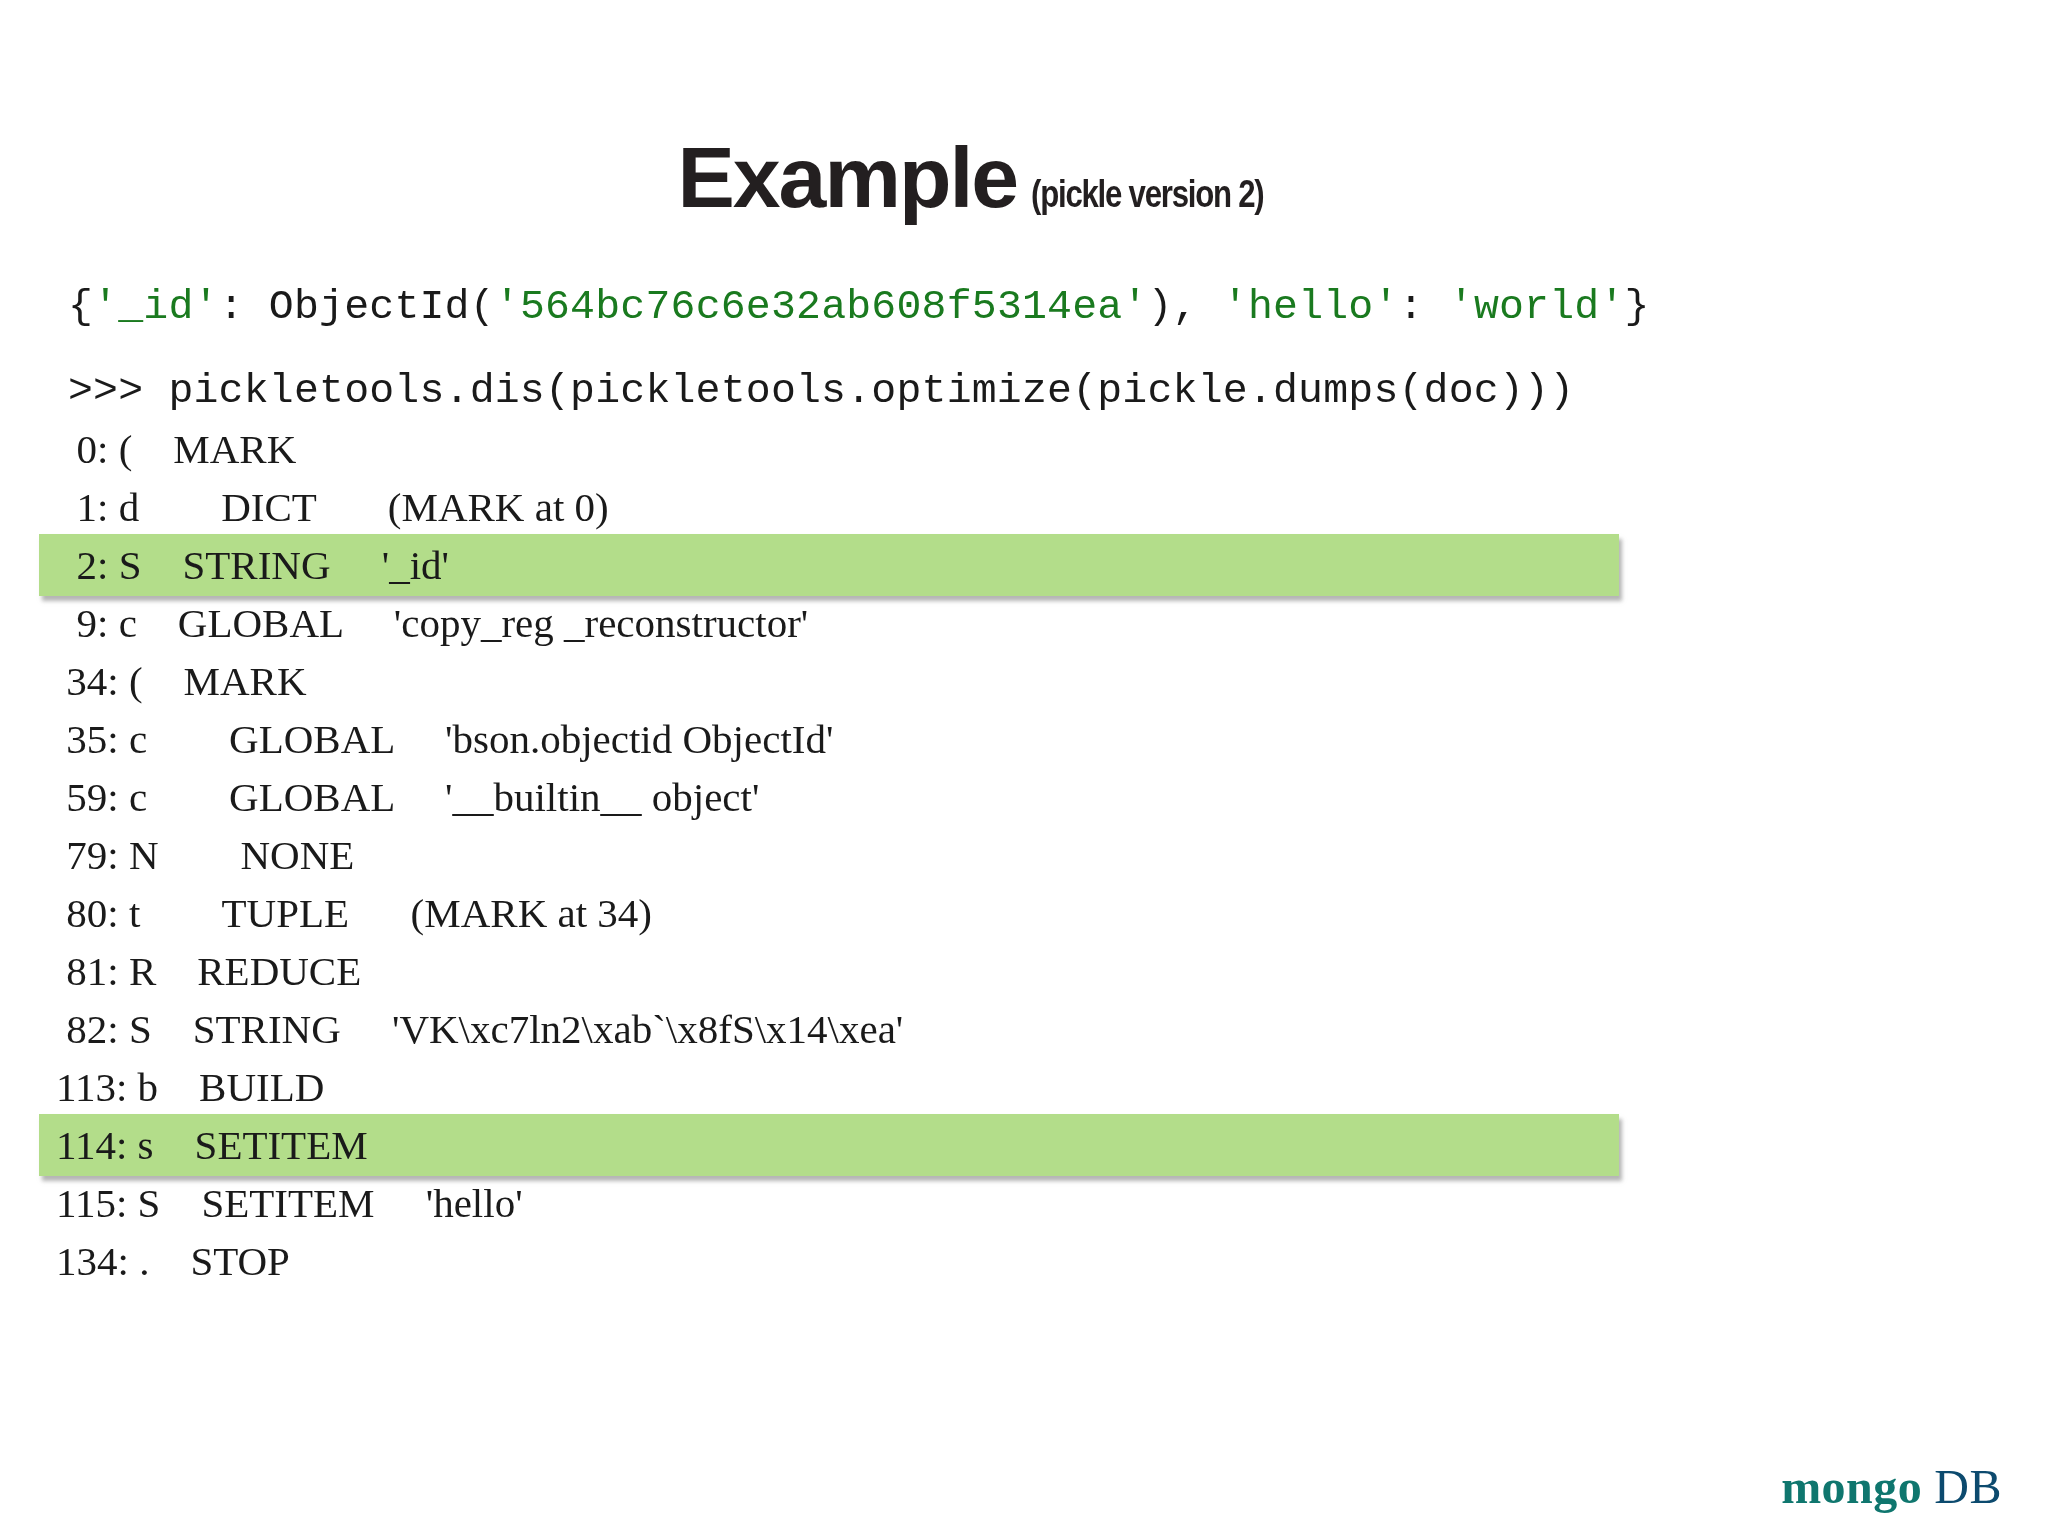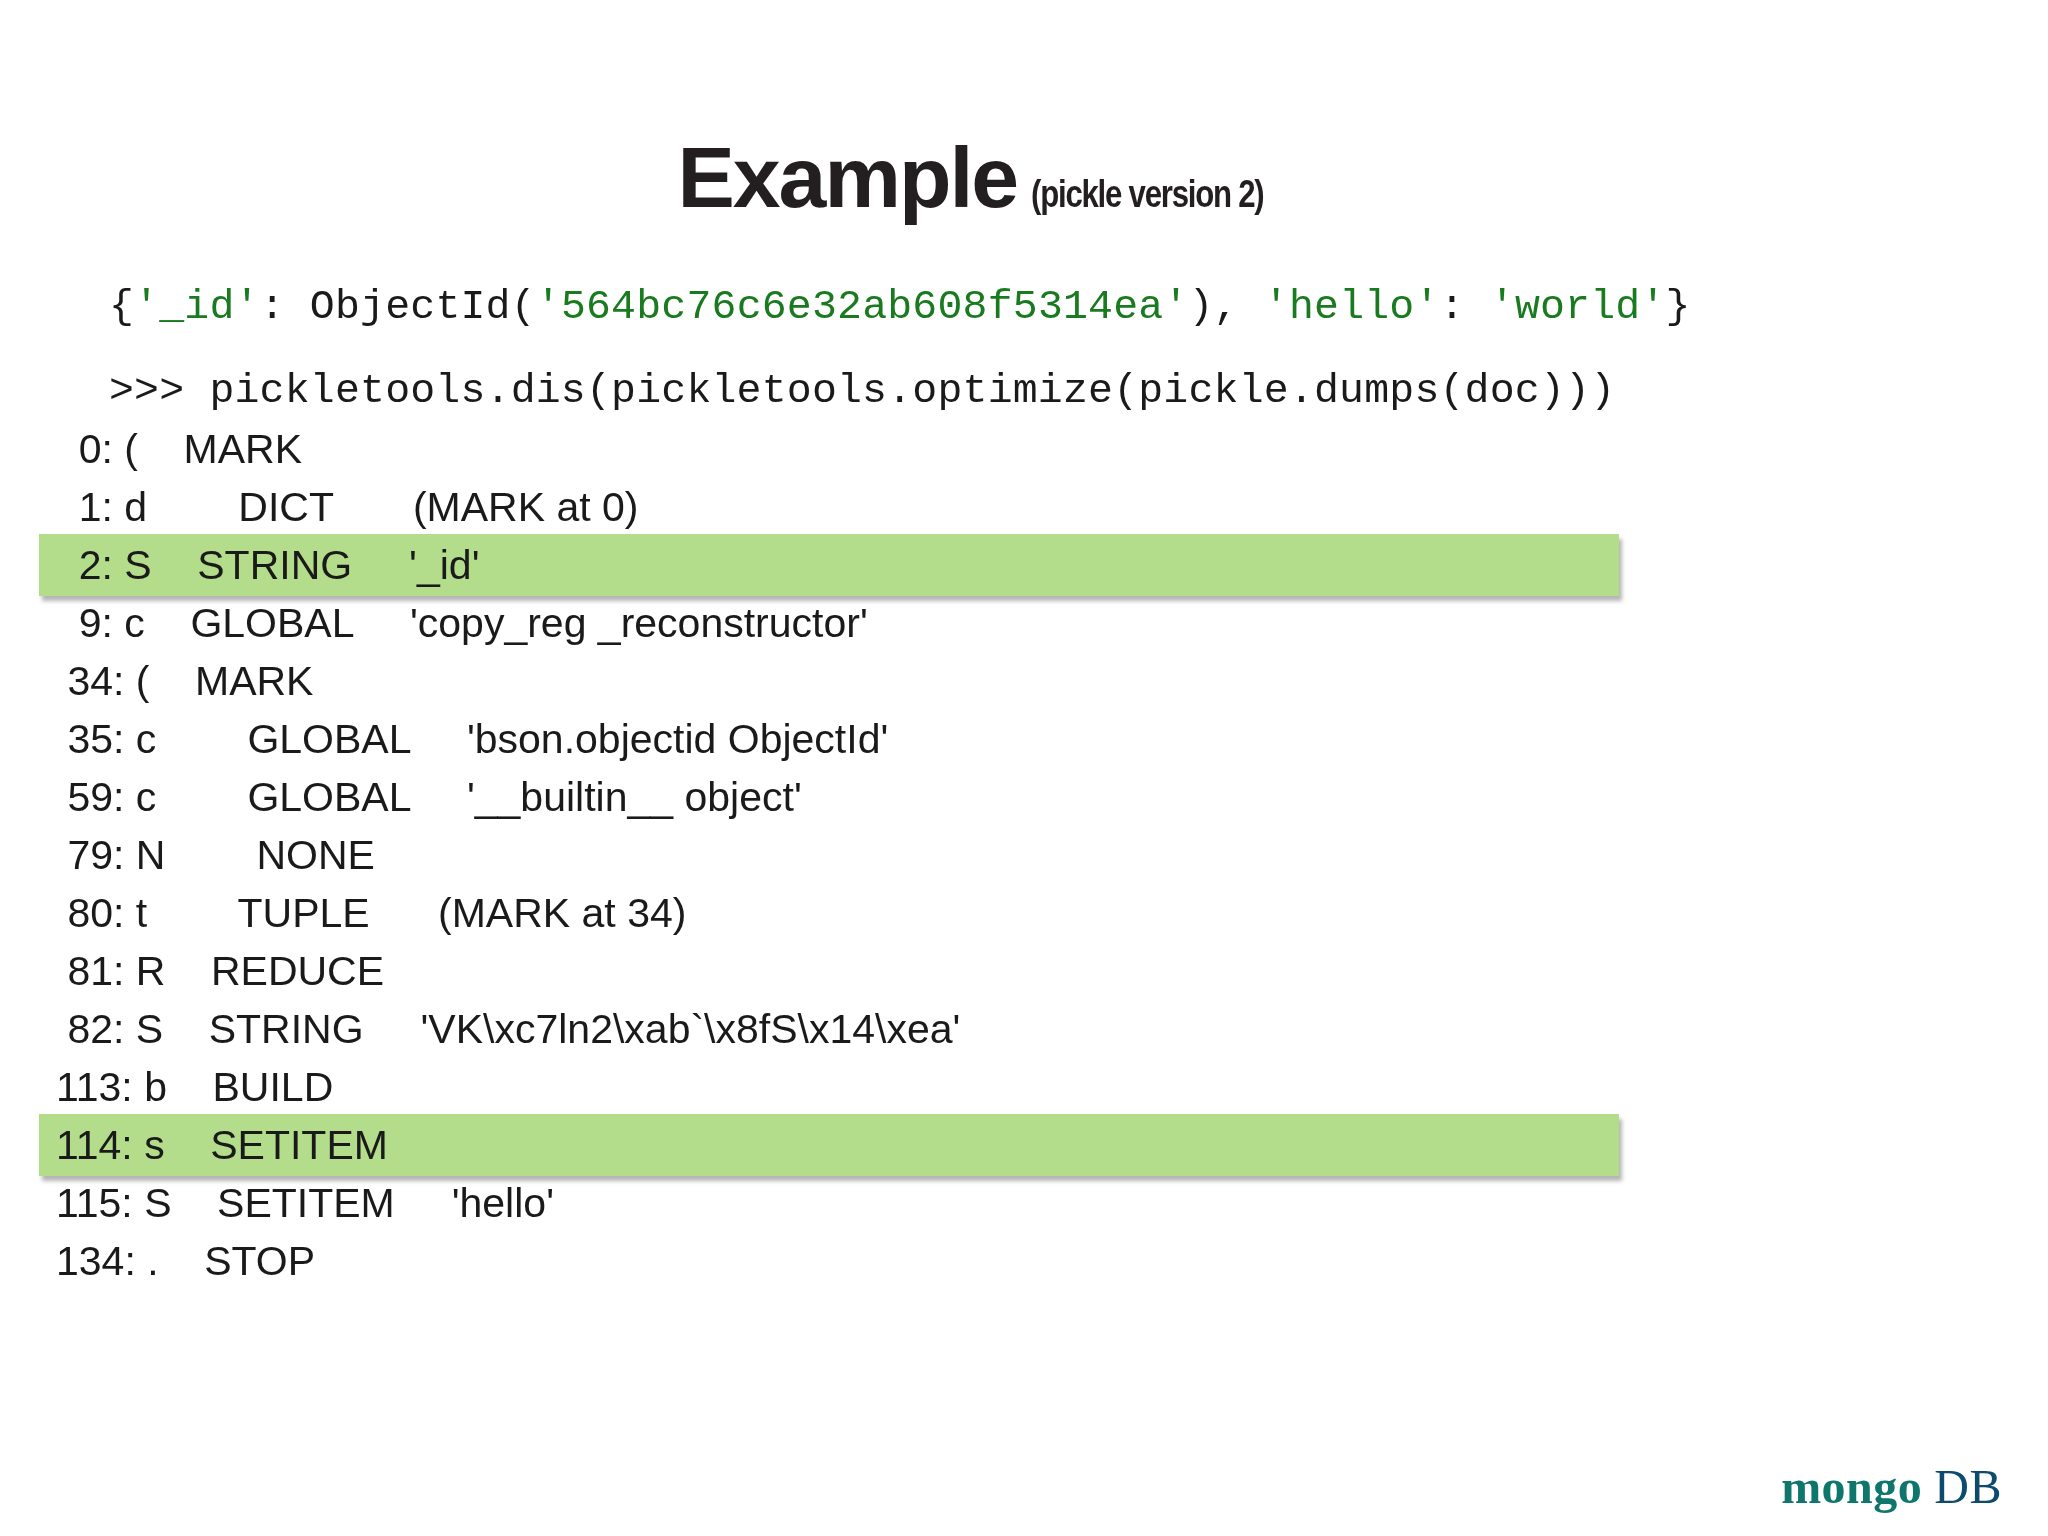--- a/index.html
+++ b/index.html
@@ -56,35 +56,34 @@
   }
   .code-line {
     font-family: "Liberation Mono", "DejaVu Sans Mono", monospace;
     font-size: 41px;
     line-height: 58px;
     white-space: pre;
     color: #1a1a1a;
     padding-left: 68px;
     position: relative;
     z-index: 2;
-    margin-left: 41px;
   }
   .code-line.doc-line   { font-size: 41.5px; letter-spacing: 0.2px; }
   .code-line.prompt-line{ font-size: 41.5px; letter-spacing: 0.2px; }
   .code-line.spacer     { height: 26px; line-height: 26px; }
   .tok-str  { color: #1a7a1f; }
   .tok-plain{ color: #1a1a1a; }
 
   
   .listing { position: relative; }
   .listing-row {
     position: relative;
     height: 58px;
     line-height: 58px;
-    font-family: Liberation Sans, sans-serif;
+    font-family: Liberation Serif, serif;
     font-size: 41px;
     white-space: pre;
     color: #1a1a1a;
   }
   .listing-row .row-text {
     position: relative;
     z-index: 2;
     display: inline-block;
     padding-left: 56px;
   }

